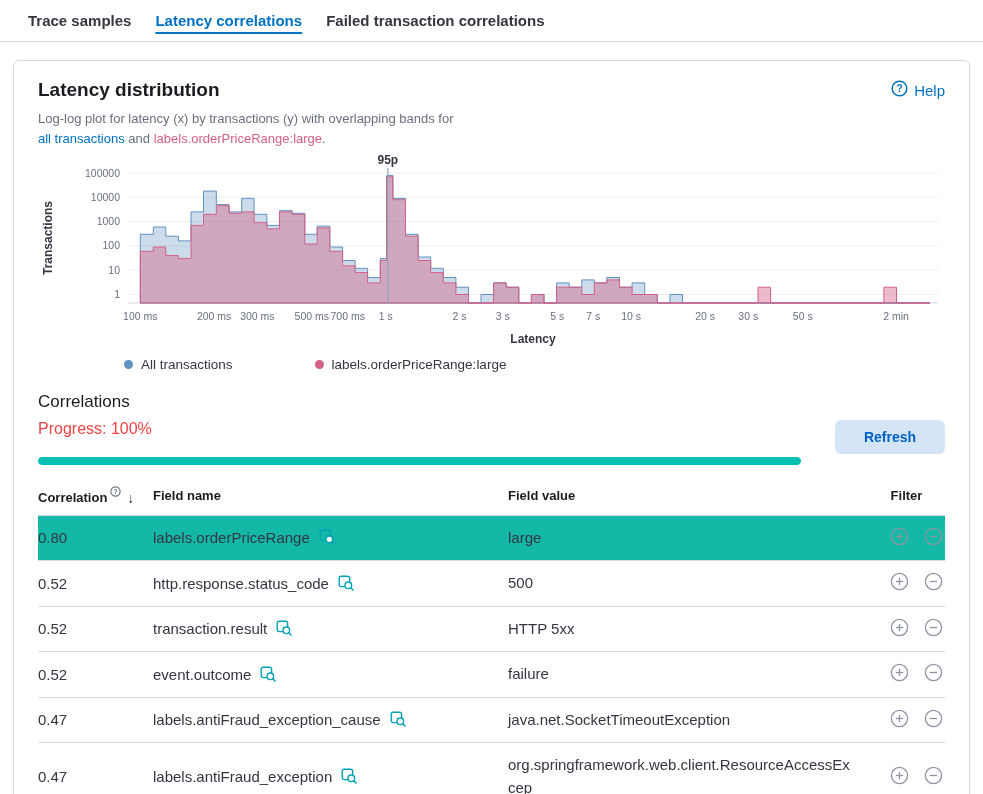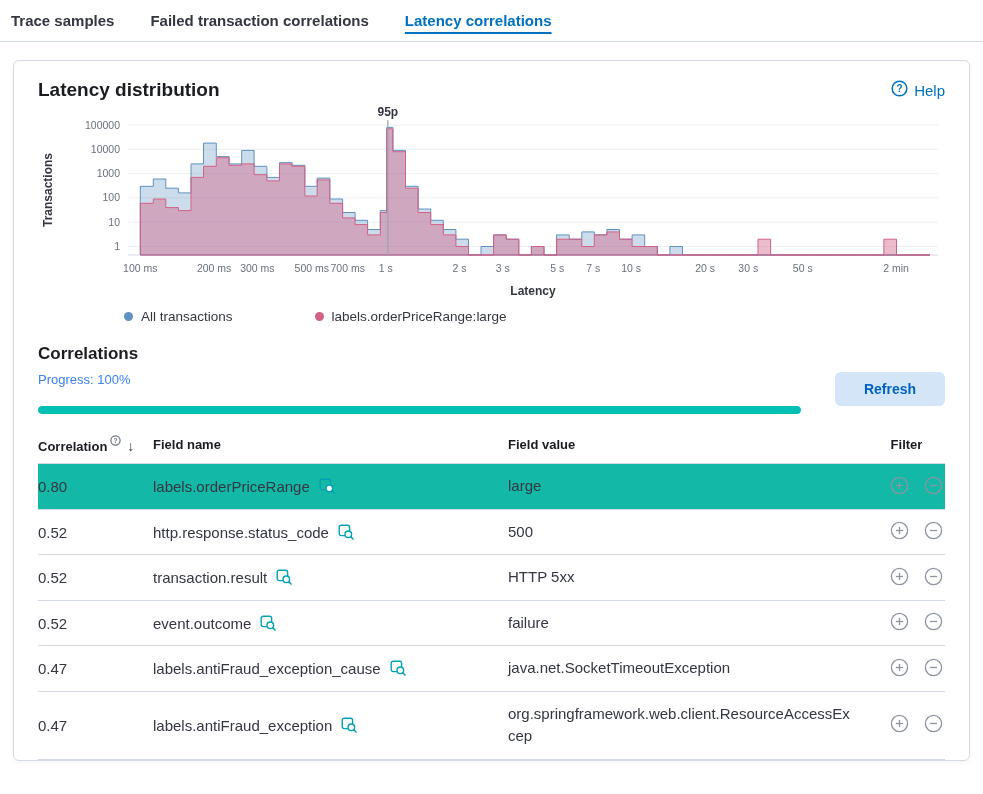--- a/index.html
+++ b/index.html
@@ -1,21 +1,21 @@
 <!DOCTYPE html>
 <html><head>
 <meta charset="utf-8">
 <style>
   *{box-sizing:border-box;margin:0;padding:0}
   html,body{width:983px;height:794px;overflow:hidden;background:#fff;
     font-family:"Liberation Sans",sans-serif;color:#343741}
   [data-interactable="true"]{cursor:pointer}
 
   
-  .tabbar{display:flex;gap:36px;padding:12px 0 0 11px;border-bottom:1px solid #d3dae6}
+  .tabbar{display:flex;gap:24px;padding:12px 0 0 28px;border-bottom:1px solid #d3dae6}
   .tab{font-size:15px;font-weight:700;color:#343741;padding-bottom:12px;white-space:nowrap}
   .tab.active{color:#0071c2;text-decoration:underline;text-decoration-thickness:2px;text-underline-offset:6px}
 
   
   .panel{margin:18px 13px 0;border:1px solid #d3dae6;border-radius:6px;
     padding:18px 24px 0;box-shadow:0 2px 4px rgba(0,0,0,.04)}
   .panel-header{display:flex;justify-content:space-between;}
   .panel-title{font-size:19px;font-weight:700;color:#1a1c21}
   .help-link{display:flex;align-items:center;gap:6px;color:#0071c2;font-size:15px;font-weight:500;text-decoration:none}
 
@@ -23,25 +23,25 @@
   .link-blue{color:#0071c2;text-decoration:none}
   .link-pink{color:#d36086;text-decoration:none}
 
   .chart-wrap{margin-top:6px}
   #chart-svg{display:block}
 
   .legend{display:flex;gap:82px;margin:6px 0 0 86px}
   .legend-item{display:flex;align-items:center;gap:8px;font-size:13.5px;color:#343741}
   .legend-item .dot{width:9px;height:9px;border-radius:50%;display:inline-block}
 
-  .corr-title{font-size:17px;font-weight:700;color:#1a1c21;margin-top:20px}
+  .corr-title{font-size:17px;font-weight:400;color:#1a1c21;margin-top:20px}
 
   .progress-row{display:flex;align-items:flex-start;margin-top:8px}
   .progress-side{flex:1}
-  .progress-label{font-size:13px;color:#3b82f6;margin-bottom:19px}
+  .progress-label{font-size:16px;color:#ef4444;margin-bottom:19px}
   .progress-track{height:8px;border-radius:4px;background:#e9edf3;overflow:hidden}
   .progress-fill{height:100%;border-radius:4px}
   .refresh-btn{margin-left:34px;min-width:110px;height:34px;border:none;border-radius:6px;
     background:#d3e5f6;color:#0061c5;font-size:14px;font-weight:600;font-family:inherit}
 
   table.corr{width:100%;border-collapse:collapse;margin-top:12px;table-layout:fixed}
   .corr th{font-size:13px;font-weight:700;color:#1a1c21;text-align:left;
     padding:9px 0;border-bottom:1px solid #d3dae6;vertical-align:middle}
   .corr th.filter-h{text-align:center}
   .corr td{font-size:15px;color:#343741;padding:11px 0;border-bottom:1px solid #d3dae6;vertical-align:middle}
@@ -52,38 +52,44 @@
   .icon-btn{background:none;border:none;padding:0;line-height:0}
   .filter-cell .icon-btn + .icon-btn{margin-left:15px}
   .sort-arrow{font-size:14px;font-weight:700;margin-left:6px;color:#343741}
   .q-icon{margin-left:3px;vertical-align:super;line-height:0}
 </style>
 </head>
 <body>
 
 <nav class="tabbar" data-interactable="false">
     <div class="tab" data-interactable="true">Trace samples</div>
+    <div class="tab active" data-interactable="true">Latency correlations</div>
     <div class="tab" data-interactable="true">Failed transaction correlations</div>
-    <div class="tab active" data-interactable="true">Latency correlations</div>
   </nav>
 
 <section class="panel" data-interactable="false">
   <div class="panel-header">
     <h2 class="panel-title" data-interactable="false">Latency distribution</h2>
     <a class="help-link" data-interactable="true">
       <span class="help-icon" data-interactable="false">
         <svg width="17" height="17" viewBox="0 0 17 17">
             <circle cx="8.5" cy="8.5" r="7.3" fill="none" stroke="#0071c2" stroke-width="1.5"></circle>
             <text x="8.5" y="12" text-anchor="middle" font-size="10" font-weight="700" fill="#0071c2">?</text>
           </svg>
       </span>
       <span data-interactable="false">Help</span>
     </a>
   </div>
 
+  <p class="desc" data-interactable="false">
+    <span data-interactable="false">Log-log plot for latency (x) by transactions (y) with overlapping bands for</span><br>
+    <a class="link-blue" data-interactable="true">all transactions</a>
+    <span data-interactable="false">and</span>
+    <a class="link-pink" data-interactable="true">labels.orderPriceRange:large</a><span data-interactable="false">.</span>
+  </p>
 
   <div class="chart-wrap" data-interactable="true">
     <svg id="chart-svg" width="909" height="196" viewBox="0 0 909 196">
         <line x1="90" y1="139.49532710280374" x2="900" y2="139.49532710280374" stroke="#eceff4" stroke-width="1"></line>
         <text x="82" y="142.99532710280374" text-anchor="end" font-size="10.5" fill="#69707d">1</text>
         <line x1="90" y1="115.19626168224298" x2="900" y2="115.19626168224298" stroke="#eceff4" stroke-width="1"></line>
         <text x="82" y="118.69626168224298" text-anchor="end" font-size="10.5" fill="#69707d">10</text>
         <line x1="90" y1="90.89719626168224" x2="900" y2="90.89719626168224" stroke="#eceff4" stroke-width="1"></line>
         <text x="82" y="94.39719626168224" text-anchor="end" font-size="10.5" fill="#69707d">100</text>
         <line x1="90" y1="66.59813084112149" x2="900" y2="66.59813084112149" stroke="#eceff4" stroke-width="1"></line>

